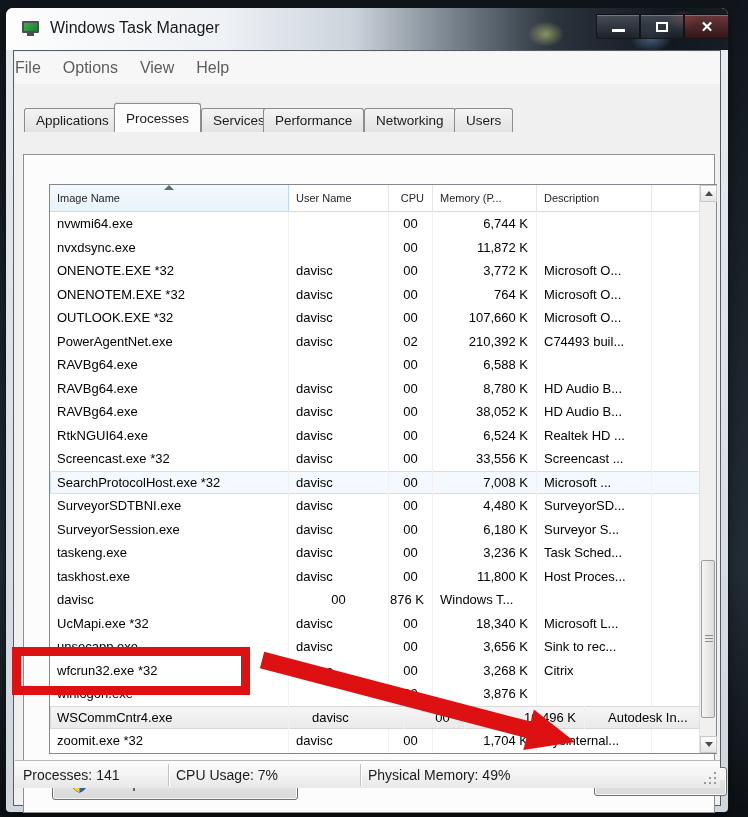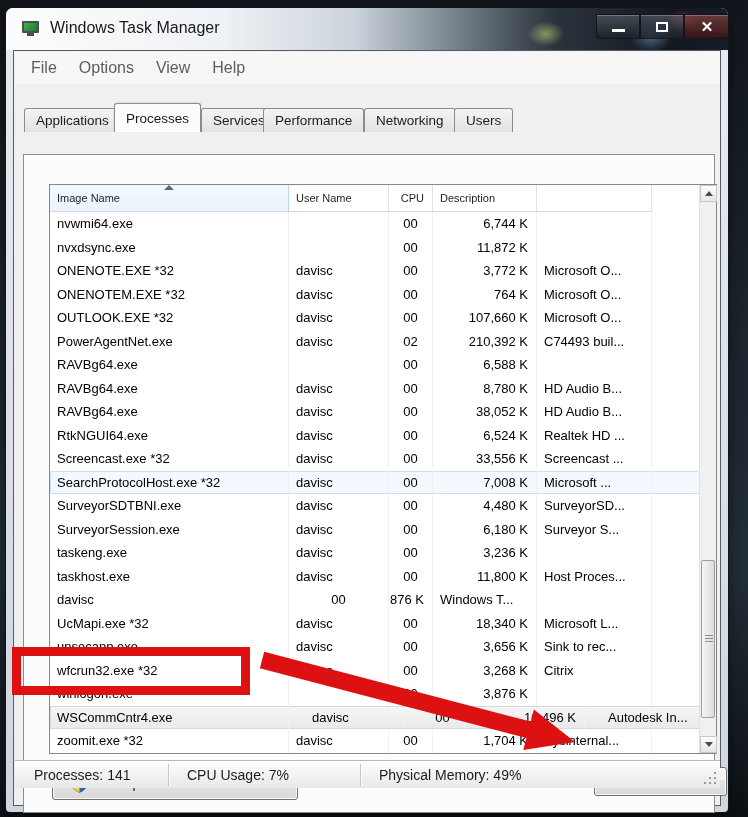--- a/index.html
+++ b/index.html
@@ -37,21 +37,21 @@
              background:linear-gradient(180deg,rgba(140,70,70,.7),rgba(60,20,20,.8)); }
   .glyph-min { width:13px; height:3px; background:#fff; margin-top:8px; }
   .glyph-max { width:12px; height:10px; border:2px solid #fff; }
   .glyph-close { color:#fff; font-size:15px; font-weight:bold; line-height:1; }
 
   
   .client { position:absolute; left:7px; top:42px; width:708px; height:756px;
             background:#f0f0f0; border:1px solid #565c63; }
 
   .menubar { position:absolute; left:1px; top:1px; width:705px; height:32px; background:#f7f7f7;
-             display:flex; align-items:center; gap:22px; padding-left:16px;
+             display:flex; align-items:center; gap:22px; padding-left:0;
              font-size:16px; color:#5d5d5d; }
   .menu-item { cursor:default; }
 
   .tabstrip { position:absolute; left:1px; top:33px; width:705px; height:48px; background:#f0f0f0; }
   .tab { position:absolute; bottom:0; height:24px; padding:0 11px; font-size:13.5px; color:#1b1b1b;
          background:linear-gradient(180deg,#f4f4f4,#e2e2e2); border:1px solid #8c8c8c; border-bottom:none;
          border-radius:3px 3px 0 0; display:flex; align-items:center; }
   .tab.active { height:29px; background:#fcfcfc; z-index:3; box-shadow:0 -1px 2px rgba(0,0,0,.08); }
 
   .tabpanel { position:absolute; left:9px; top:103px; width:692px; height:659px;
@@ -97,21 +97,21 @@
          font-size:13.5px; color:#111; display:flex; align-items:center; justify-content:center;
          box-shadow:inset 0 0 0 1px rgba(255,255,255,.8); }
   .btn-showall { left:28px; top:612px; width:246px; height:33px; gap:7px; }
   .btn-endprocess { left:570px; top:612px; width:133px; height:29px; }
   .shield { width:17px; height:19px; }
 
   
   .statusbar { position:absolute; left:1px; top:709px; width:705px; height:28px;
                background:linear-gradient(180deg,#fdfdfd,#e8e8e8); border-top:1px solid #b9b9b9;
                font-size:14px; color:#1c1c1c; }
-  .spane { position:absolute; top:0; height:100%; display:flex; align-items:center; padding-left:19px; }
+  .spane { position:absolute; top:0; height:100%; display:flex; align-items:center; padding-left:8px; }
   .spane.p1 { left:0; width:153px; } .spane.p2 { left:153px; width:192px; } .spane.p3 { left:345px; width:360px; }
   .sep { position:absolute; top:3px; width:1px; height:22px; background:#c3c3c3; box-shadow:1px 0 0 #fff; }
   .sep.s1 { left:153px; } .sep.s2 { left:345px; }
   .resize-grip { position:absolute; right:3px; bottom:3px; width:13px; height:13px;
       background:
         radial-gradient(2px 2px at 11px 11px,#9a9a9a 60%,transparent 61%),
         radial-gradient(2px 2px at 11px 6px,#9a9a9a 60%,transparent 61%),
         radial-gradient(2px 2px at 6px 11px,#9a9a9a 60%,transparent 61%),
         radial-gradient(2px 2px at 11px 1px,#9a9a9a 60%,transparent 61%),
         radial-gradient(2px 2px at 6px 6px,#9a9a9a 60%,transparent 61%),
@@ -196,20 +196,23 @@
                 <div class="sort-arrow"></div>
                 <span>Image Name</span>
               </div>
               <div class="hcell ">
                 <span>User Name</span>
               </div>
               <div class="hcell num">
                 <span>CPU</span>
               </div>
               <div class="hcell ">
+                <span>Memory (P...</span>
+              </div>
+              <div class="hcell ">
                 <span>Description</span>
               </div>
               <div class="hcell ">
                 <span></span>
               </div>
             </div>
           <div class="rows">
               <div class="prow grid">
                 <div class="cell ">nvwmi64.exe</div>
                 <div class="cell "></div>
@@ -320,20 +323,21 @@
                 <div class="cell cpu">00</div>
                 <div class="cell num">6,180 K</div>
                 <div class="cell ">Surveyor S...</div>
                 <div class="cell "></div>
               </div>
               <div class="prow grid">
                 <div class="cell ">taskeng.exe</div>
                 <div class="cell ">davisc</div>
                 <div class="cell cpu">00</div>
                 <div class="cell num">3,236 K</div>
+                <div class="cell ">Task Sched...</div>
                 <div class="cell "></div>
               </div>
               <div class="prow grid">
                 <div class="cell ">taskhost.exe</div>
                 <div class="cell ">davisc</div>
                 <div class="cell cpu">00</div>
                 <div class="cell num">11,800 K</div>
                 <div class="cell ">Host Proces...</div>
                 <div class="cell "></div>
               </div>

